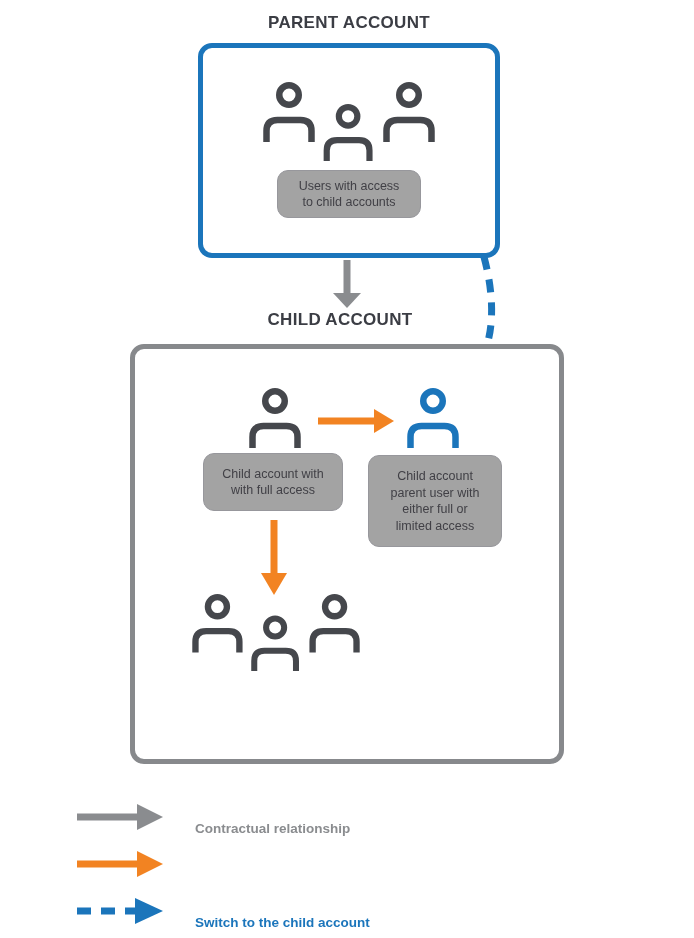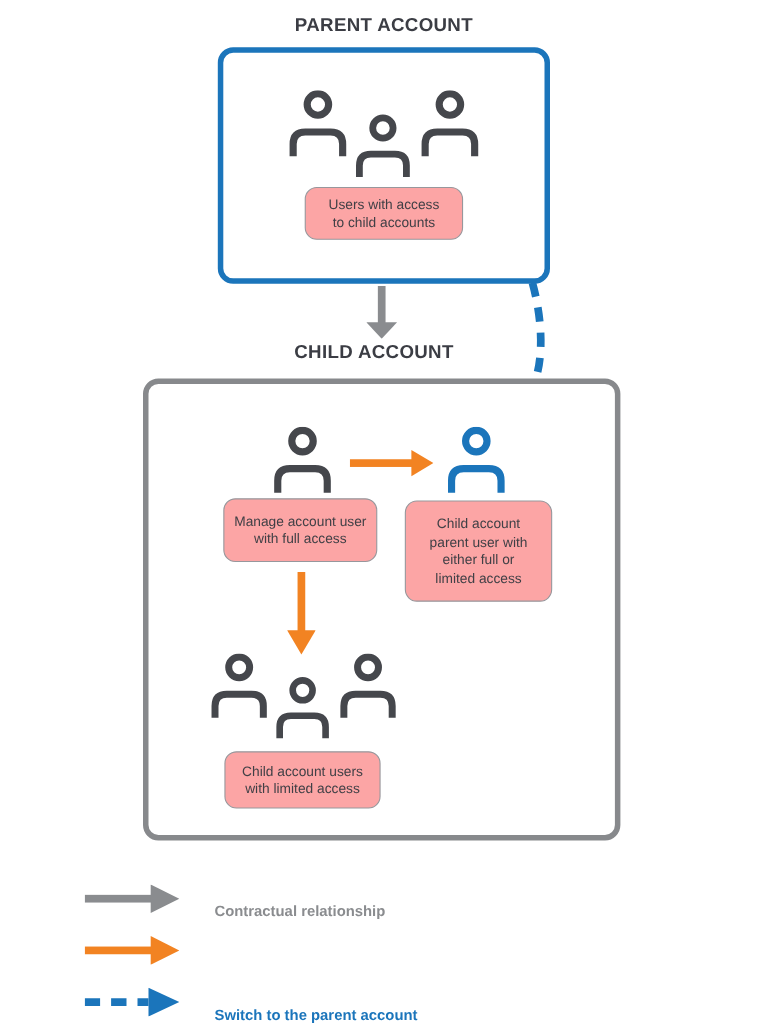--- a/index.html
+++ b/index.html
@@ -18,21 +18,21 @@
 
   .outline-box {
     position:absolute; background:#ffffff; border-radius:14px;
     box-sizing:border-box;
   }
   .outline-box.blue { border:5px solid #1b75bb; }
   .outline-box.gray { border:5px solid #87898c; }
 
   .label-box {
     position:absolute; box-sizing:border-box;
-    background:#fca5a5; border:1.5px solid #97979c; border-radius:11px;
+    background:#a3a3a3; border:1.5px solid #97979c; border-radius:11px;
     display:flex; align-items:center; justify-content:center;
     text-align:center; white-space:pre-line;
     font-size:12.5px; line-height:1.32; color:#414046; font-weight:400;
     padding:6px 8px;
   }
 
   
   svg.person-svg { fill:none; stroke-width:6.5; stroke-linecap:butt; stroke-linejoin:round; }
   svg.person-svg.dark { stroke:#45474c; }
   svg.person-svg.blue { stroke:#1b75bb; }
@@ -96,21 +96,21 @@
 
   <svg class="abs" style="left:318px; top:408px;" width="76" height="26" viewBox="0 0 76 26">
     <rect x="0" y="9.5" width="58" height="7" fill="#f28322"></rect>
     <polygon points="56,1 76,13 56,25" fill="#f28322"></polygon>
   </svg>
 
   <svg class="abs person-svg blue" style="left:405px; top:388px;" width="56" height="62" viewBox="0 0 56 62">
     <use href="#person-shape"></use>
   </svg>
 
-  <div class="label-box" style="left:203px; top:453px; width:140px; min-height:58px;">Manage account user
+  <div class="label-box" style="left:203px; top:453px; width:140px; min-height:58px;">Child account with
 with full access</div>
 
   <div class="label-box" style="left:368px; top:455px; width:134px; min-height:92px;">Child account
 parent user with
 either full or
 limited access</div>
 
   <svg class="abs" style="left:261px; top:520px;" width="26" height="76" viewBox="0 0 26 76">
     <rect x="9.5" y="0" width="7" height="55" fill="#f28322"></rect>
     <polygon points="0,53 26,53 13,75" fill="#f28322"></polygon>
@@ -118,33 +118,31 @@
 
   <svg class="abs person-svg dark" style="left:190px; top:594px;" width="172" height="82" viewBox="0 0 176 84">
     <use href="#person-shape" x="0" y="0"></use>
     <use href="#person-shape" x="120" y="0"></use>
     <g transform="translate(60.5,22) scale(0.95)">
       <use href="#person-shape" class="halo"></use>
       <use href="#person-shape"></use>
     </g>
   </svg>
 
-  <div class="label-box" style="left:204px; top:683px; width:142px; min-height:52px;">Child account users
-with limited access</div>
 
   <svg class="abs" style="left:77px; top:804px;" width="86" height="26" viewBox="0 0 86 26">
     <rect x="0" y="9.5" width="62" height="7" fill="#8a8c8f"></rect>
     <polygon points="60,0 86,13 60,26" fill="#8a8c8f"></polygon>
   </svg>
   <div class="legend-label gray" style="top:804px;">Contractual relationship</div>
 
   <svg class="abs" style="left:77px; top:851px;" width="86" height="26" viewBox="0 0 86 26">
     <rect x="0" y="9.5" width="62" height="7" fill="#f28322"></rect>
     <polygon points="60,0 86,13 60,26" fill="#f28322"></polygon>
   </svg>
 
   <svg class="abs" style="left:77px; top:898px;" width="86" height="26" viewBox="0 0 86 26">
     <line x1="0" y1="13" x2="58" y2="13" stroke="#1b75bb" stroke-width="7" stroke-dasharray="14 10"></line>
     <polygon points="58,0 86,13 58,26" fill="#1b75bb"></polygon>
   </svg>
-  <div class="legend-label blue" style="top:898px;">Switch to the parent account</div>
+  <div class="legend-label blue" style="top:898px;">Switch to the child account</div>
 
 </div>
 
 </body></html>

